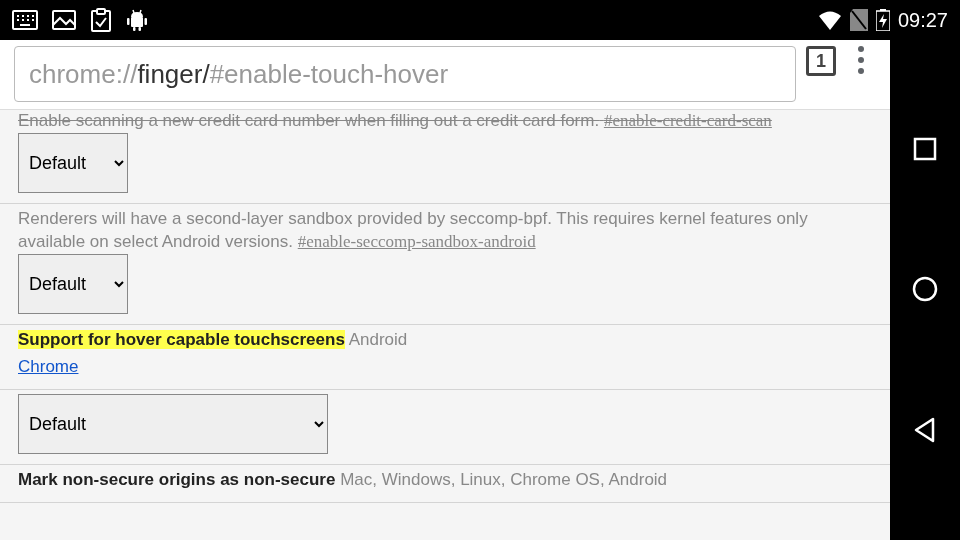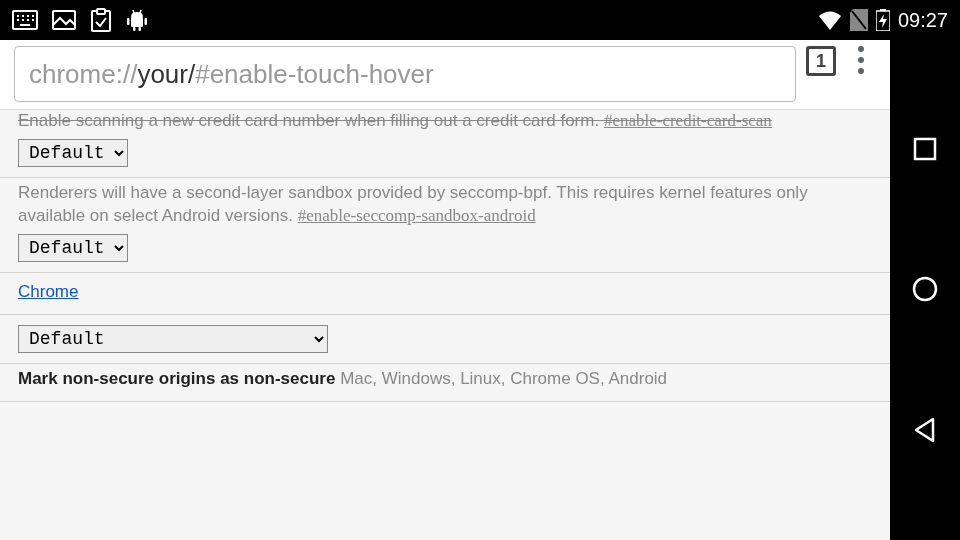--- a/index.html
+++ b/index.html
@@ -17,21 +17,21 @@
 .content { background: #f5f5f5; height: 430px; overflow: hidden; font-size: 17px; line-height: 1.35; color: #222; }
 .flag-block { border-bottom: 1px solid #d4d4d4; padding: 4px 18px 10px 18px; background: #f5f5f5; }
 .flag-block.cutoff-top { padding-top: 0; }
 .cut-desc { color: #888; text-decoration: line-through; white-space: nowrap; overflow: hidden; }
 .flag-title { font-weight: bold; color: #222; }
 .flag-title.highlight { background: #ffff4d; }
 .platforms { color: #888; }
 .desc { color: #888; }
 .anchor { color: #888; text-decoration: underline; font-family: Liberation Serif, serif; }
 .link-action { color: #1155cc; text-decoration: underline; display: inline-block; margin-top: 4px; }
-select.flag-select { margin-top: 6px; font-size: 18px; padding: 2px 6px; background: #efefef; border: 1px solid #888; font-family: Liberation Mono, monospace; }
+select.flag-select { font-size: 18px; padding: 18px 6px; background: #efefef; border: 1px solid #888; }
 .sel-sm { width: 110px; }
 .sel-lg { width: 310px; }
 .nav-bar { position: absolute; top: 40px; right: 0; width: 70px; height: 500px; background: #000; display: flex; flex-direction: column; align-items: center; justify-content: space-around; padding: 40px 0; }
 .icon-svg { display: block; }
 </style>
 </head>
 <body>
 
 <div class="status-bar">
   <div class="status-left">
@@ -81,21 +81,21 @@
         <polygon points="8,5 3,13 7,13 6,19 11,10 7,10" fill="#fff"></polygon>
       </svg>
     <span>09:27</span>
   </div>
 </div>
 
 <div class="chrome-area">
   <div class="omnibox-bar">
     <div class="omnibox">
       <span>chrome://</span>
-        <span class="dark">your/</span>
+        <span class="dark">finger/</span>
         <span>#enable-touch-hover</span>
     </div>
     <div class="tab-count">
       <span>1</span>
     </div>
     <div class="menu-dots">
       <span></span>
       <span></span>
       <span></span>
     </div>
@@ -116,20 +116,24 @@
     <div class="flag-block">
       <div class="desc">
         <span>Renderers will have a second-layer sandbox provided by seccomp-bpf. This requires kernel features only available on select Android versions. </span><span class="anchor">#enable-seccomp-sandbox-android</span>
       </div>
       <select class="flag-select sel-sm">
         <option>Default</option>
       </select>
     </div>
 
     <div class="flag-block">
+      <div>
+        <span class="flag-title highlight">Support for hover capable touchscreens</span>
+        <span class="platforms">Android</span>
+      </div>
       <a class="link-action">Chrome</a>
     </div>
 
     <div class="flag-block">
       <select class="flag-select sel-lg">
         <option>Default</option>
       </select>
     </div>
 
     <div class="flag-block">

